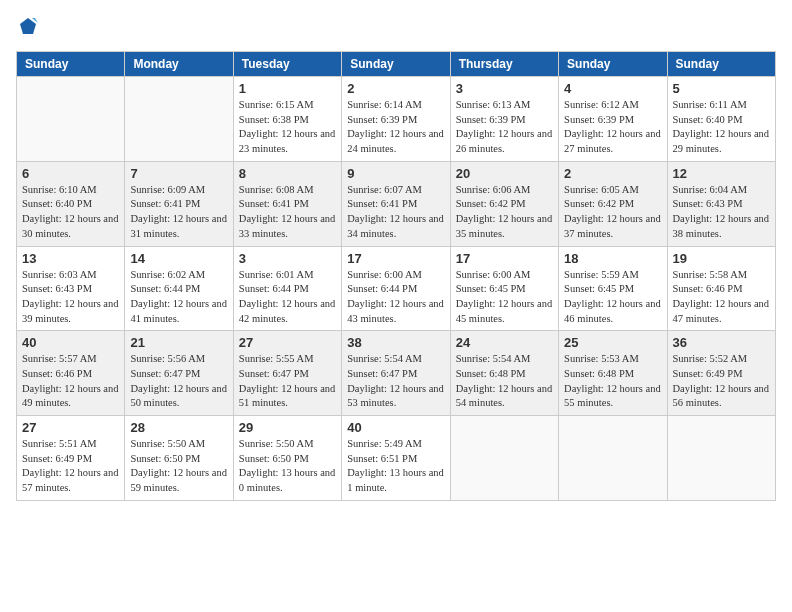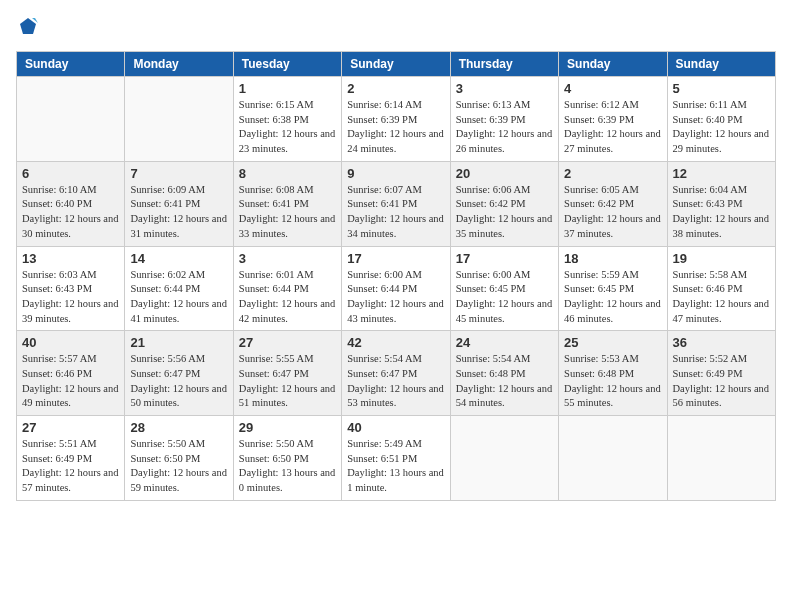--- a/index.html
+++ b/index.html
@@ -211,21 +211,21 @@
         </td>
         <td>
           <div class="day-number">21</div>
           <div class="day-info">Sunrise: 5:56 AM<br>Sunset: 6:47 PM<br>Daylight: 12 hours and 50 minutes.</div>
         </td>
         <td>
           <div class="day-number">27</div>
           <div class="day-info">Sunrise: 5:55 AM<br>Sunset: 6:47 PM<br>Daylight: 12 hours and 51 minutes.</div>
         </td>
         <td>
-          <div class="day-number">42</div>
+          <div class="day-number">38</div>
           <div class="day-info">Sunrise: 5:54 AM<br>Sunset: 6:47 PM<br>Daylight: 12 hours and 53 minutes.</div>
         </td>
         <td>
           <div class="day-number">24</div>
           <div class="day-info">Sunrise: 5:54 AM<br>Sunset: 6:48 PM<br>Daylight: 12 hours and 54 minutes.</div>
         </td>
         <td>
           <div class="day-number">25</div>
           <div class="day-info">Sunrise: 5:53 AM<br>Sunset: 6:48 PM<br>Daylight: 12 hours and 55 minutes.</div>
         </td>

